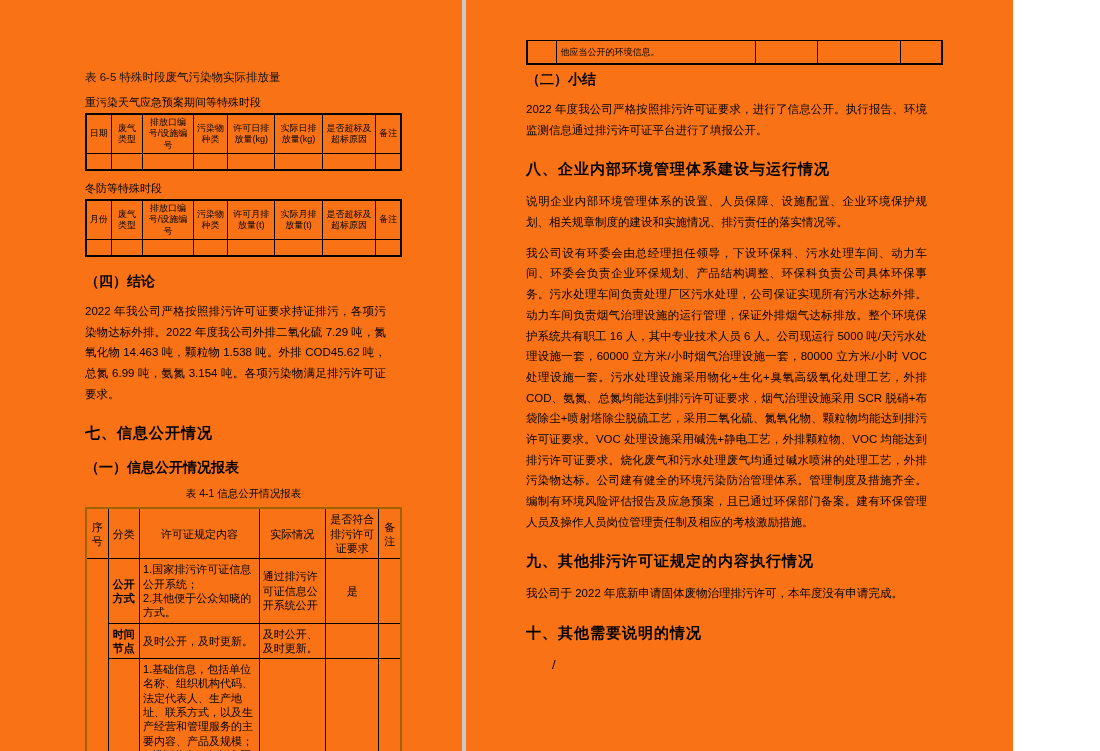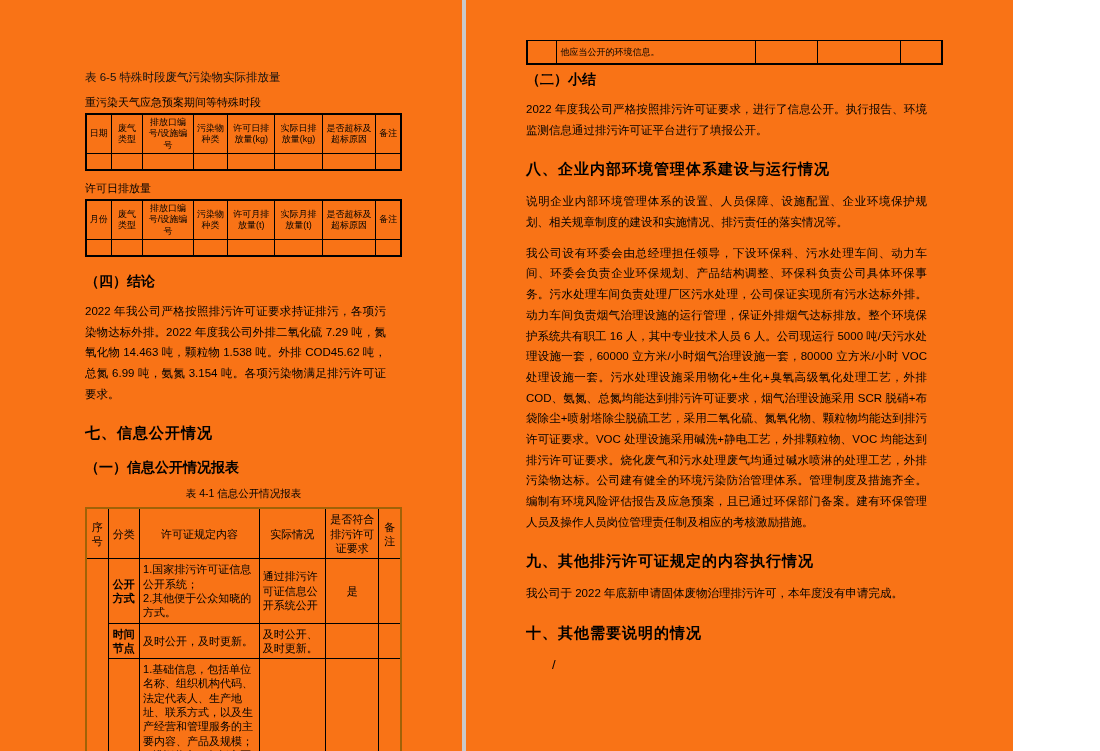--- a/index.html
+++ b/index.html
@@ -177,21 +177,21 @@
         <td>&nbsp;</td>
         <td>&nbsp;</td>
         <td>&nbsp;</td>
         <td>&nbsp;</td>
         <td>&nbsp;</td>
         <td>&nbsp;</td>
       </tr>
     </tbody>
       </table>
 
-    <div class="small-head">许可日排放量</div>
+    <div class="small-head">冬防等特殊时段</div>
 
     <table class="grid thickouter t65b">
       <colgroup>
         <col style="width:8%">
           <col style="width:10%">
           <col style="width:16%">
           <col style="width:11%">
         <col style="width:15%">
           <col style="width:15%">
           <col style="width:17%">

